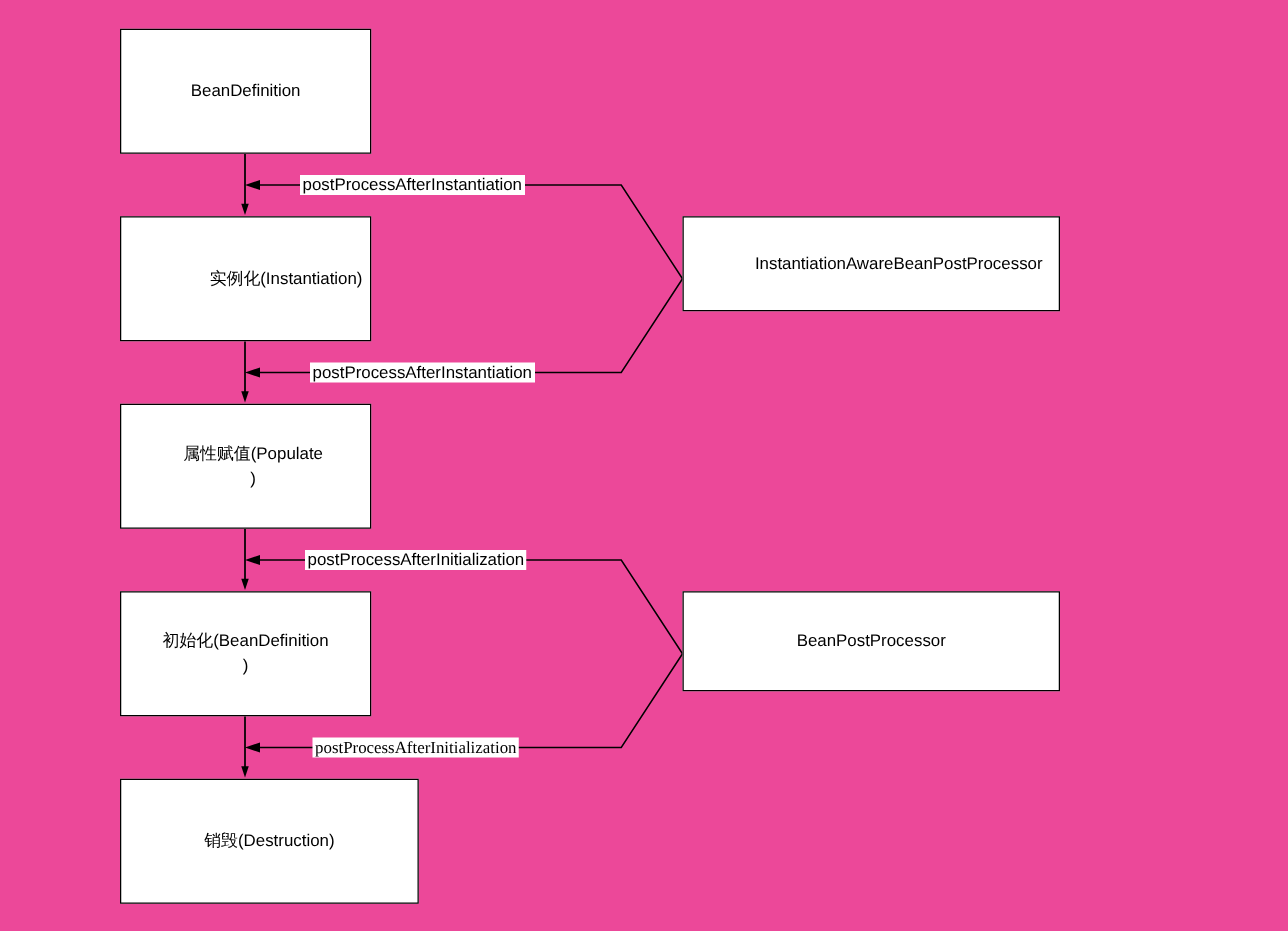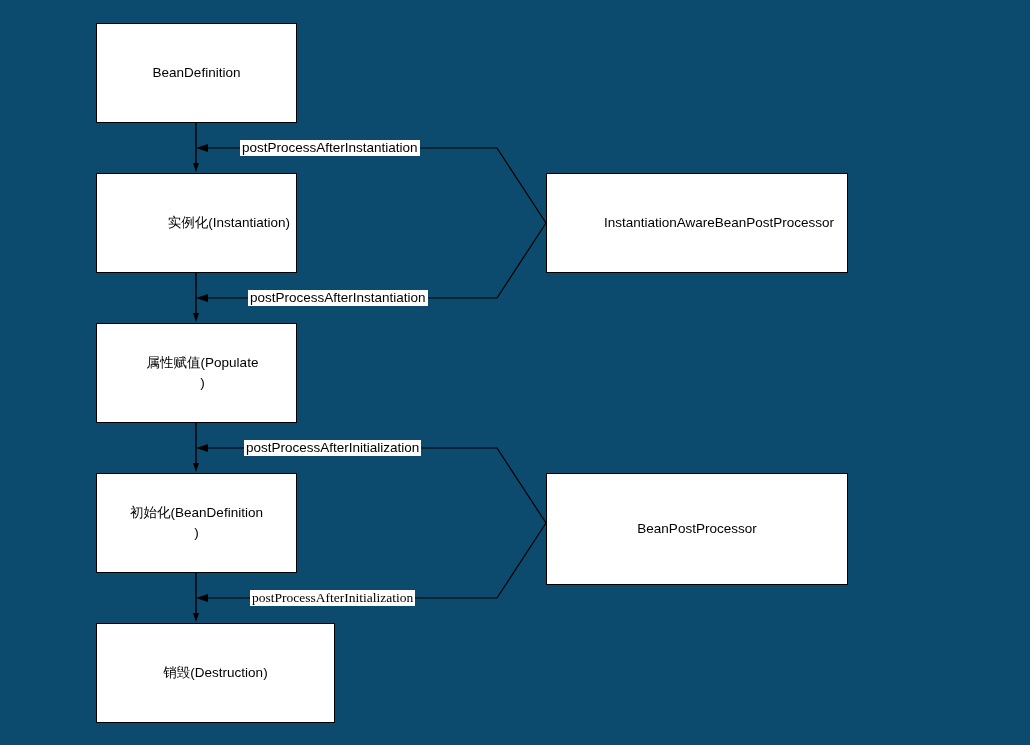--- a/index.html
+++ b/index.html
@@ -7,21 +7,21 @@
     padding: 0;
     background: #ffffff;
   }
   body {
     font-family: "Liberation Sans", "DejaVu Sans", sans-serif;
   }
   #canvas {
     position: relative;
     width: 1030px;
     height: 745px;
-    background: #0c4a6e;
+    background: #ec4899;
     overflow: hidden;
   }
   #diagram-svg {
     position: absolute;
     left: 0;
     top: 0;
     width: 1030px;
     height: 745px;
   }
   .node-box {
@@ -126,25 +126,25 @@
 
   <div class="node-box" style="left:96px; top:473px; width:201px; height:100px;">
     <span class="node-label">初始化(BeanDefinition
 )</span>
   </div>
 
   <div class="node-box" style="left:96px; top:623px; width:239px; height:100px;text-align:right;">
     <span class="node-label">销毁(Destruction)</span>
   </div>
 
-  <div class="node-box" style="left:546px; top:173px; width:302px; height:100px;padding-left:44px;">
+  <div class="node-box" style="left:546px; top:173px; width:302px; height:76px;padding-left:44px;">
     <span class="node-label">InstantiationAwareBeanPostProcessor</span>
   </div>
 
-  <div class="node-box" style="left:546px; top:473px; width:302px; height:112px;justify-content:center;">
+  <div class="node-box" style="left:546px; top:473px; width:302px; height:80px;justify-content:center;">
     <span class="node-label">BeanPostProcessor</span>
   </div>
 
   <div class="edge-label" style="left:240px; top:148px;">postProcessAfterInstantiation</div>
 
   <div class="edge-label" style="left:248px; top:298px;">postProcessAfterInstantiation</div>
 
   <div class="edge-label" style="left:244px; top:448px;">postProcessAfterInitialization</div>
 
   <div class="edge-label" style="left:250px; top:598px;font-family:Liberation Serif, serif;">postProcessAfterInitialization</div>

